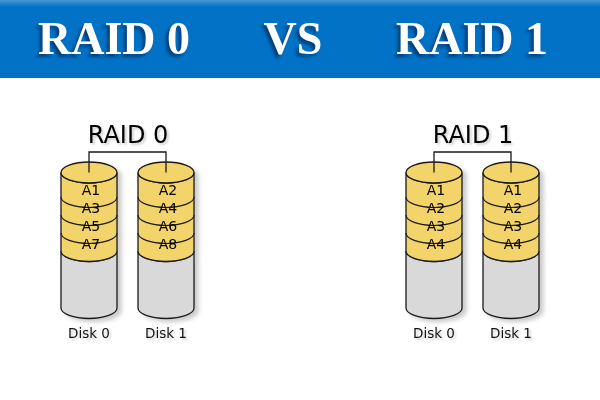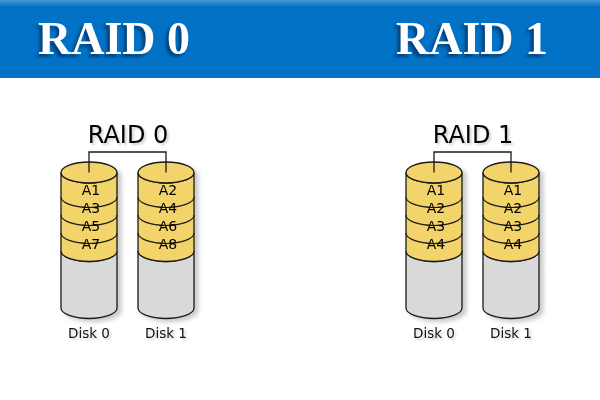--- a/index.html
+++ b/index.html
@@ -36,20 +36,21 @@
   .platter-stack, .platter-top { fill:#F3D46B; stroke:#1A1A1A; stroke-width:1.3; }
   .body-gray { fill:#D9D9D9; stroke:#1A1A1A; stroke-width:1.3; }
   .sep     { fill:none; stroke:#1A1A1A; stroke-width:1.2; }
   .bracket { fill:none; stroke:#1A1A1A; stroke-width:1.3; }
 </style>
 </head>
 <body>
 
 <div class="banner">
   <span>RAID 0</span>
+  <span>VS</span>
   <span>RAID 1</span>
 </div>
 
 <div class="diagram" id="diagram-raid0">
   <svg width="185" height="242" viewBox="0 0 185 242">
     <g class="titles-g">
       <text class="d-title" x="73" y="35" text-anchor="middle">RAID 0</text>
     </g>
 
     <g class="cyl" transform="translate(6,54)">

